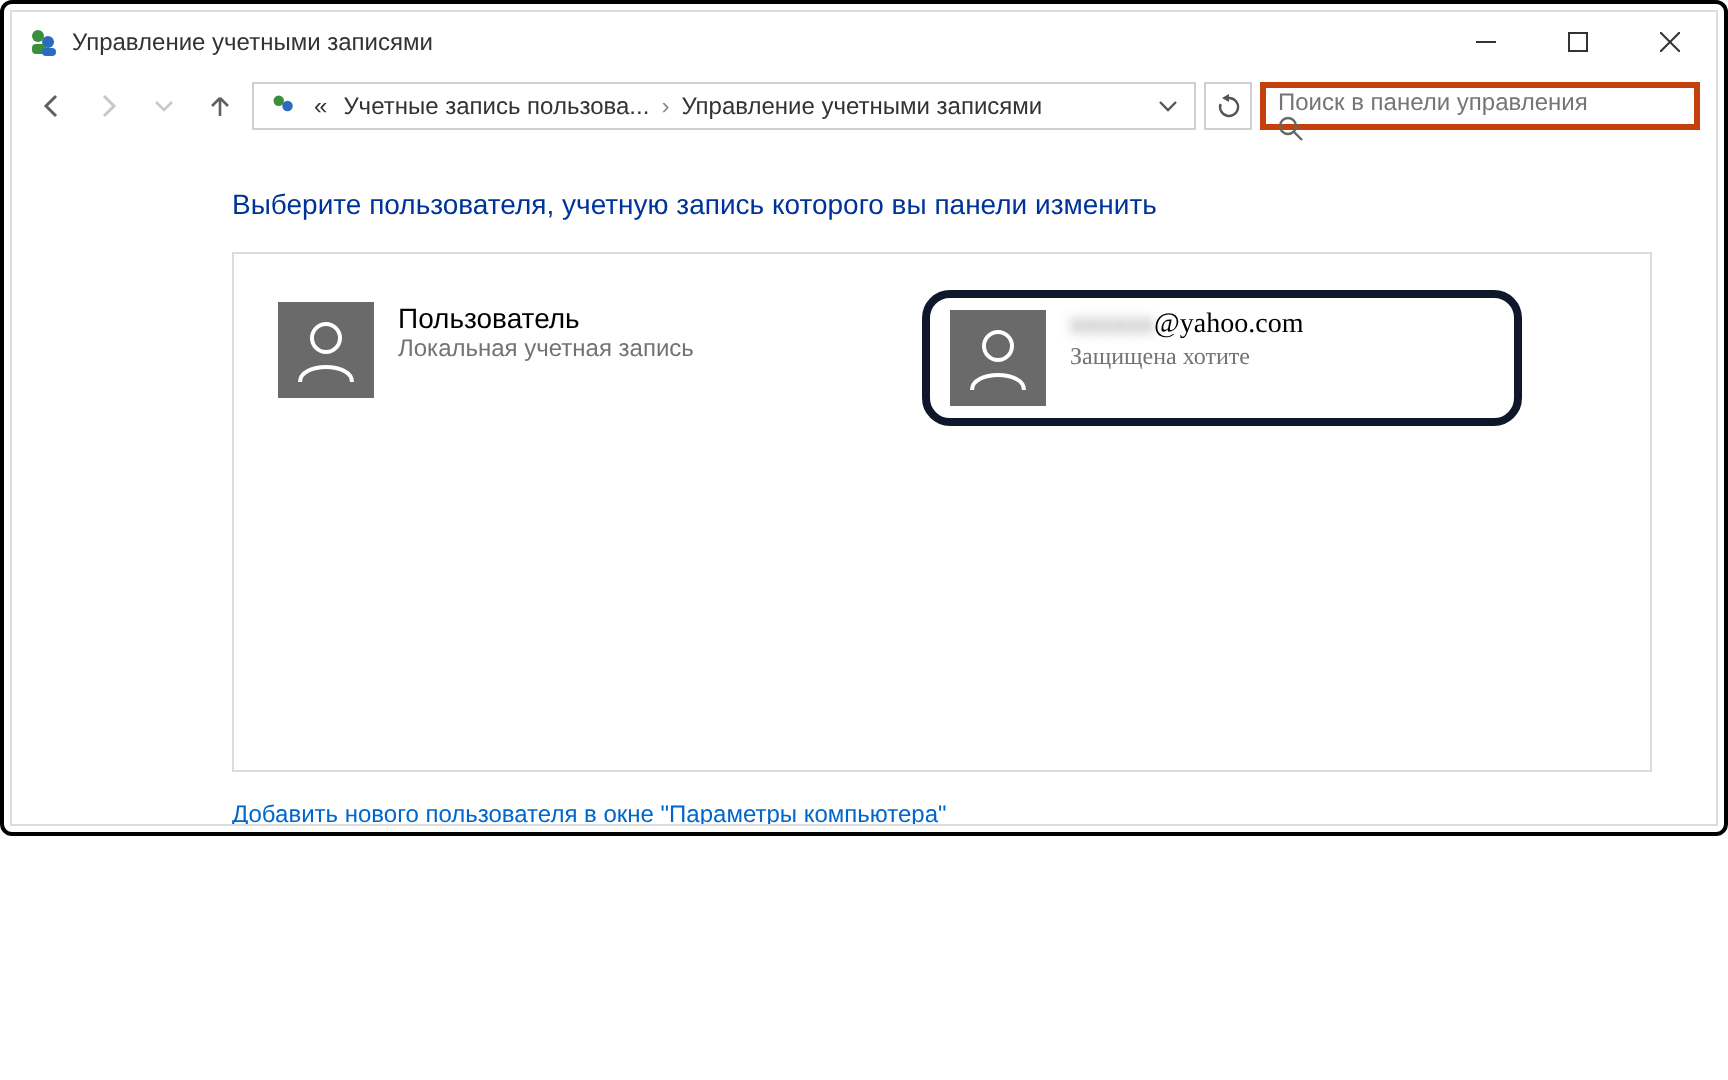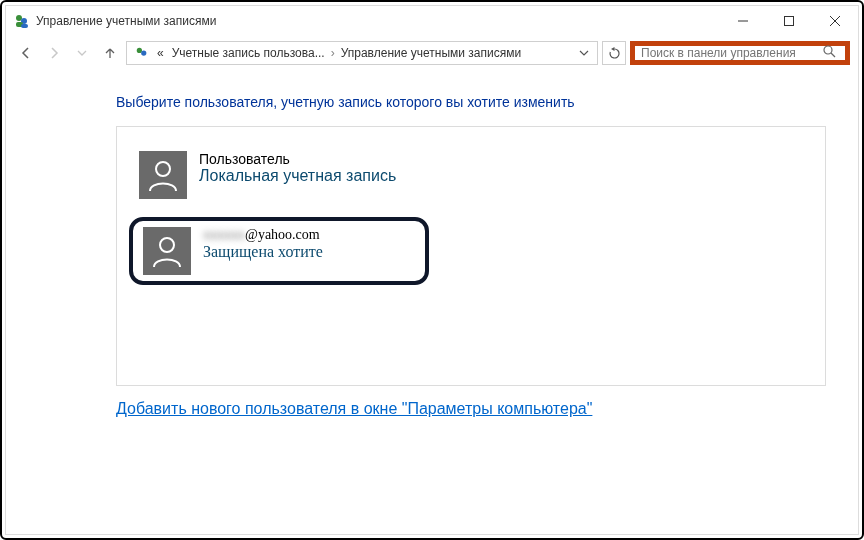--- a/index.html
+++ b/index.html
@@ -1,45 +1,45 @@
 <!DOCTYPE html>
 <html><head>
 <meta charset="utf-8">
 <style>
   * { box-sizing: border-box; margin: 0; padding: 0; }
   html, body { width: 864px; height: 540px; font-family: "Segoe UI", Tahoma, sans-serif; font-size: 12px; background: #fff; overflow: hidden; }
-  .frame { width: 864px; height: 540px; border: 2px solid #000; border-radius: 6px; position: relative; background: #fff; padding: 3px; }
+  .frame { width: 864px; height: 418px; border: 2px solid #000; border-radius: 6px; position: relative; background: #fff; padding: 3px; }
   .window { width: 100%; height: 100%; background: #fff; border: 1px solid #ddd; display: flex; flex-direction: column; }
   .titlebar { height: 30px; display: flex; align-items: center; padding-left: 8px; }
   .titlebar .icon-app { width: 16px; height: 16px; margin-right: 6px; display: inline-flex; align-items: center; justify-content: center; }
   .titlebar .title { color: #333; }
   .titlebar .wbtns { margin-left: auto; display: flex; }
   .wbtn { width: 46px; height: 30px; display: flex; align-items: center; justify-content: center; color: #444; }
   .navrow { height: 34px; display: flex; align-items: center; padding: 0 8px; gap: 4px; }
   .navbtn { width: 24px; height: 24px; display: flex; align-items: center; justify-content: center; color: #606060; }
   .navbtn.disabled { color: #c8c8c8; }
   .breadcrumb { flex: 1 1 auto; height: 24px; border: 1px solid #cfcfcf; display: flex; align-items: center; padding: 0 4px; color: #333; min-width: 0; }
   .breadcrumb .seg { display: inline-flex; align-items: center; padding: 0 4px; white-space: nowrap; height: 22px; }
   .breadcrumb .sep { color: #888; padding: 0 2px; }
   .breadcrumb .dd { margin-left: auto; width: 18px; display:flex; align-items:center; justify-content:center; color:#555; }
   .refresh { width: 24px; height: 24px; border: 1px solid #cfcfcf; display:flex; align-items:center; justify-content:center; color:#555; }
-  .searchbox { width: 220px; height: 24px; border: 5px solid #c2410c; display: flex; align-items: center; padding: 0 6px; color: #888; }
+  .searchbox { width: 220px; height: 24px; border: 3px solid #c2410c; display: flex; padding: 0 6px; color: #888; flex-direction: column; }
   .searchbox input { border: none; outline: none; flex: 1; font-size: 12px; color: #333; background: transparent; }
   .searchbox .sicon { width: 16px; color: #666; }
   .content { flex: 1; padding: 24px 32px 16px 110px; overflow: hidden; }
   .heading { color: #003399; font-size: 14px; margin-bottom: 16px; }
-  .panel { border: 1px solid #dcdcdc; height: 260px; padding: 18px 12px; display: flex; align-items: flex-start; gap: 12px; flex-direction: column; }
+  .panel { border: 1px solid #dcdcdc; height: 260px; padding: 18px 12px; display: flex; align-items: flex-start; gap: 32px; }
   .user { display: flex; align-items: flex-start; gap: 12px; padding: 6px 10px; width: 300px; }
   .user.highlight { border: 4px solid #0f172a; border-radius: 14px; padding: 6px 14px 6px 10px; font-family: Liberation Serif, serif; }
   .avatar { width: 48px; height: 48px; background: #6a6a6a; display:flex; align-items:center; justify-content:center; flex-shrink:0; }
   .uinfo { display:flex; flex-direction:column; }
   .uname { font-size: 14px; color: #000; }
   .uname .blur { color: transparent; text-shadow: 0 0 6px rgba(0,0,0,0.6); }
-  .usub { font-size: 16px; color: #0c4a6e; }
-  .link { color: #0066cc; font-size: 16px; margin-top: 14px; display: inline-block; }
+  .usub { font-size: 12px; color: #737373; }
+  .link { color: #0066cc; font-size: 12px; margin-top: 14px; display: inline-block; }
 </style>
 </head>
 <body>
 
 <div class="frame">
 <div class="window">
 
   <div class="titlebar">
     <span class="icon-app">
       <svg width="16" height="16" viewBox="0 0 16 16">
@@ -120,21 +120,21 @@
     <div class="searchbox">
       <input type="text" placeholder="Поиск в панели управления" style="">
       <span class="sicon"><svg width="13" height="13" viewBox="0 0 13 13">
               <circle cx="5" cy="5" r="4" fill="none" stroke="#666" stroke-width="1.2"></circle>
               <line x1="8" y1="8" x2="12" y2="12" stroke="#666" stroke-width="1.2"></line>
             </svg></span>
     </div>
   </div>
 
   <div class="content">
-    <div class="heading">Выберите пользователя, учетную запись которого вы хотите изменить</div>
+    <div class="heading">Выберите пользователя, учетную запись которого вы панели изменить</div>
 
     <div class="panel">
 
       <div class="user">
         <div class="avatar">
           <svg width="40" height="40" viewBox="0 0 40 40">
                 <circle cx="20" cy="14" r="7" fill="none" stroke="#fff" stroke-width="2"></circle>
                 <path d="M7 36 C7 26 33 26 33 36" fill="none" stroke="#fff" stroke-width="2"></path>
               </svg>
         </div>

